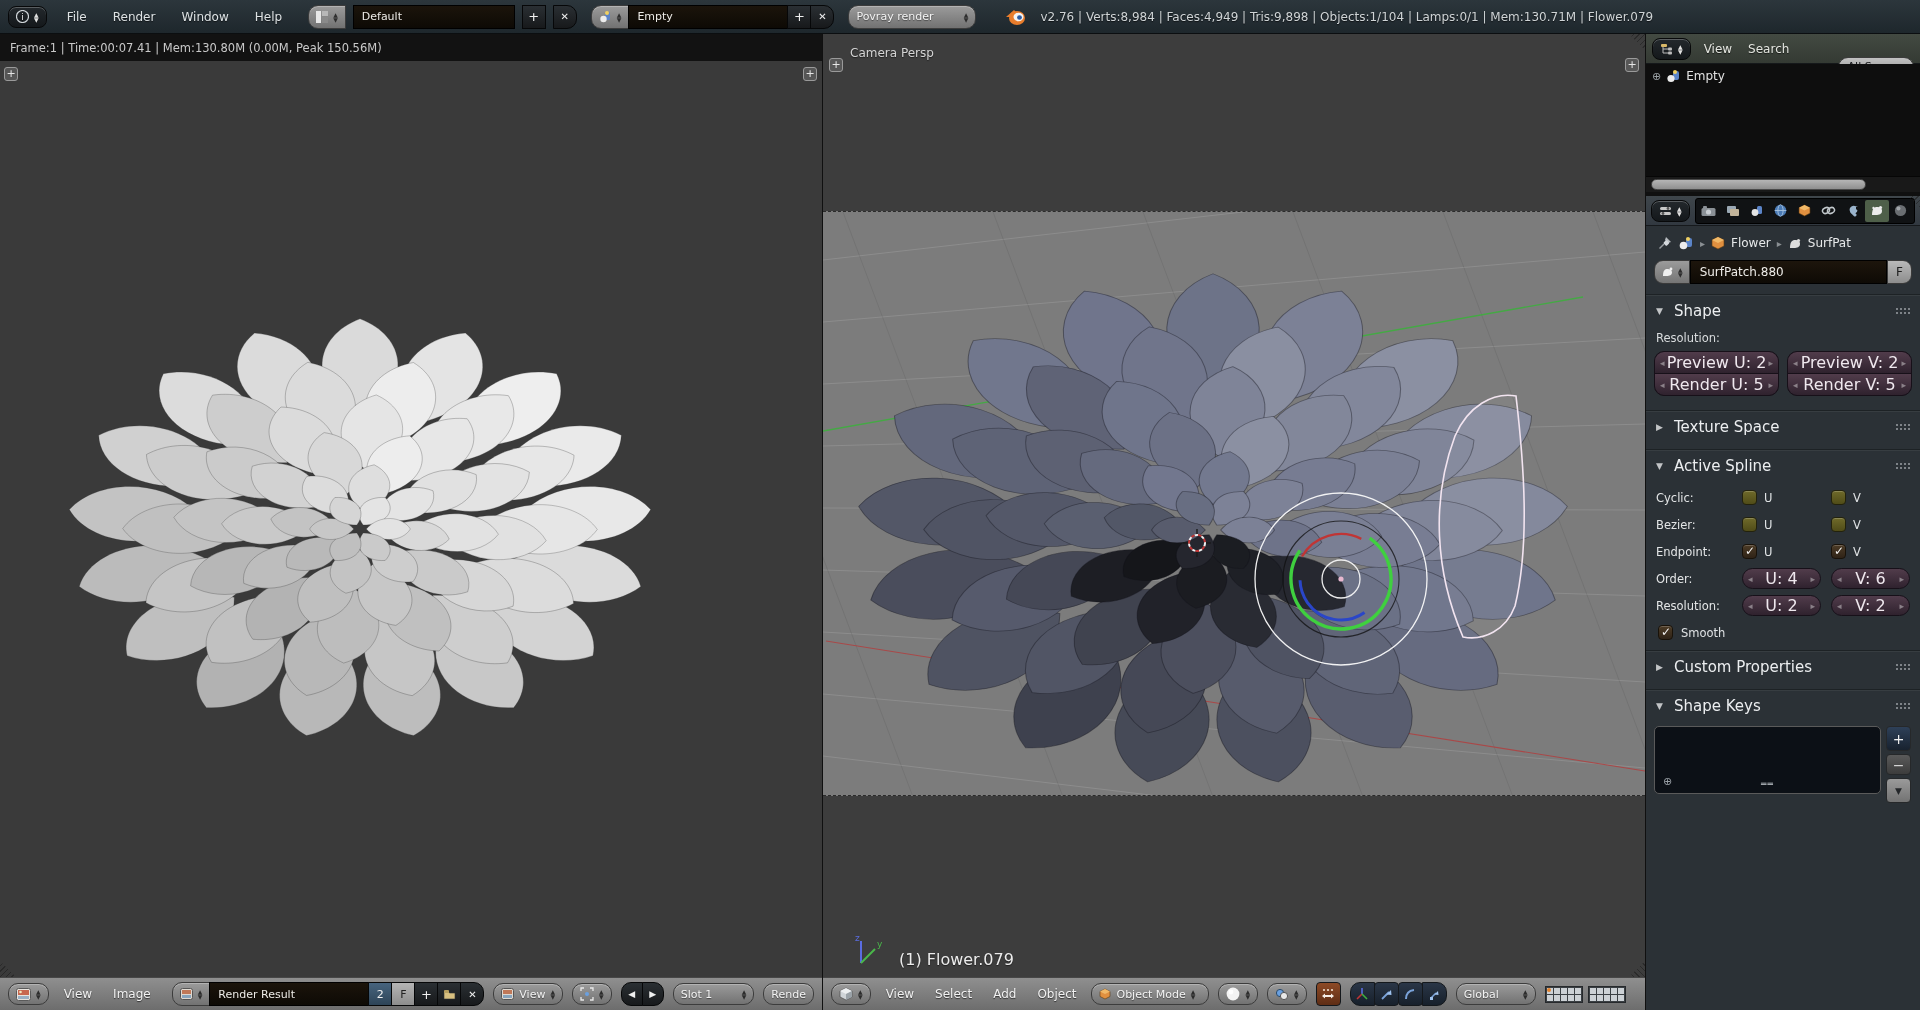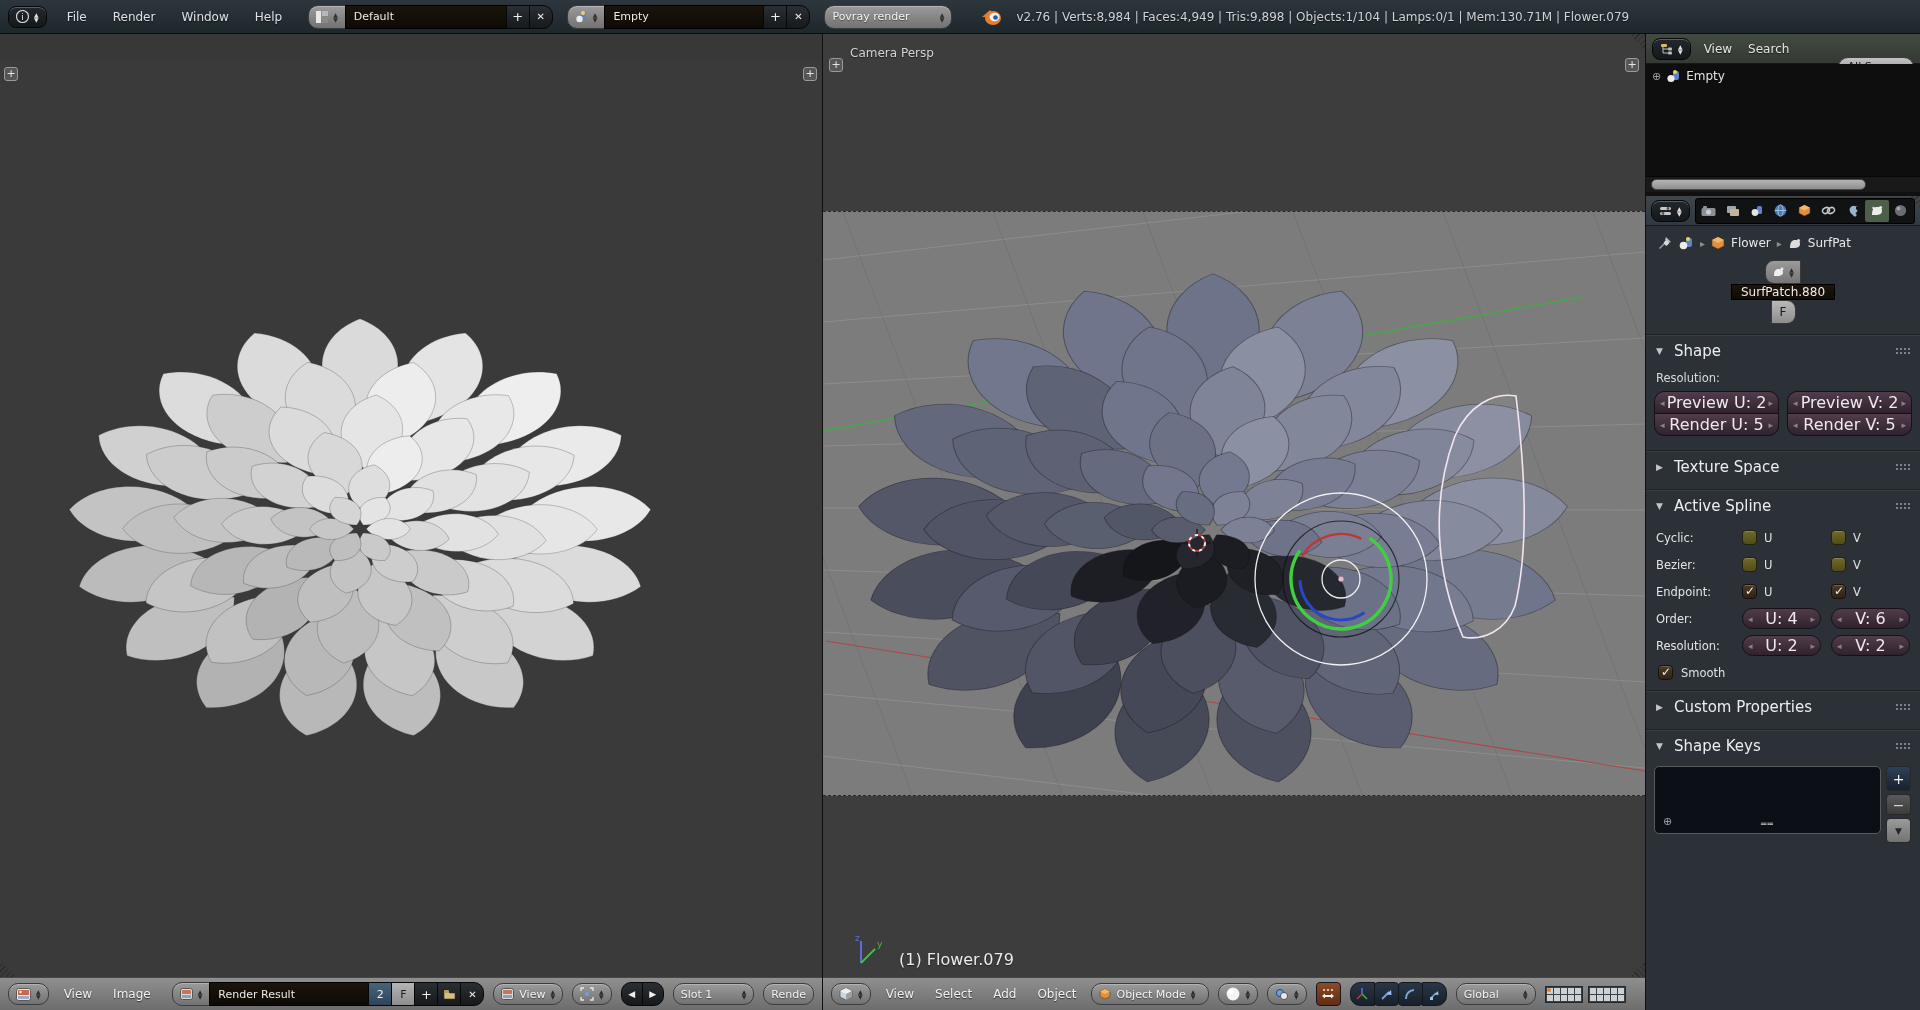--- a/index.html
+++ b/index.html
@@ -71,21 +71,21 @@
      background:linear-gradient(#b5b5b5,#8f8f8f); border:1px solid #4a4a4a; }
 
   #properties { position:absolute; left:0; top:162px; right:0; bottom:0; background:#2b3136; color:#e3e5e6; font-size:11.5px; overflow:hidden; }
   #props-header { height:30px; background:linear-gradient(#3f464b,#313840); display:flex; align-items:center; gap:5px; padding:0 5px; border-bottom:1px solid #16191c; }
   #tab-strip { display:flex; background:#101214; border:1px solid #000; border-radius:3px; padding:1px; }
   .ptab { width:24px; height:22px; display:flex; align-items:center; justify-content:center; }
   .ptab.active { background:#4e5f49; border-radius:2px; }
   .crumb-row { display:flex; align-items:center; gap:6px; padding:10px 10px 0 12px; }
   .crumb-sep { color:#8a8f93; font-size:10px; }
   .crumb-label { font-size:12px; color:#e6e8e9; }
-  .id-row { display:flex; align-items:center; margin:10px 8px 8px 8px;flex-direction:column; }
+  .id-row { display:flex; align-items:center; margin:10px 8px 8px 8px; }
   .browse-btn { background:linear-gradient(#9b9b9b,#757575); border:1px solid #3a3a3a; border-radius:9px 0 0 9px;
      height:24px; display:inline-flex; align-items:center; gap:4px; padding:0 6px; }
   #id-name { flex:1; height:24px; background:linear-gradient(#1d150c,#0e0a05); border:1px solid #000;
      color:#eeece8; font-size:12px; display:flex; align-items:center; padding:0 9px; }
   .fbtn { width:25px; height:24px; background:linear-gradient(#b9b9b9,#8d8d8d); border:1px solid #3a3a3a;
      border-radius:0 9px 9px 0; color:#1c1c1c; font-size:12px; display:flex; align-items:center; justify-content:center; }
 
   .psep { height:1px; background:#1d2225; box-shadow:0 1px 0 rgba(255,255,255,.06); margin:10px 0 0 0; }
   .panel-hdr { display:flex; align-items:center; gap:7px; height:24px; padding:0 10px; margin-top:4px; }
   .caret { font-size:9px; color:#c2c4c6; width:11px; }
@@ -147,21 +147,21 @@
             <text x="6.5" y="10" text-anchor="middle" font-size="9" fill="#e8e8e8" font-family="DejaVu Sans, sans-serif">i</text>
           </svg>
       </span>
         <span class="dd"></span>
     </div>
     <span class="menu">File</span>
     <span class="menu">Render</span>
     <span class="menu">Window</span>
     <span class="menu">Help</span>
 
-    <div class="joined" style="margin-left:6px;">
+    <div class="joined" style="margin-left:6px;gap:8px;">
       <div class="btn-dd" style="height:24px;">
         <span class="mini-icon">
           <svg width="12" height="12">
               <rect x="0" y="0" width="5" height="12" fill="#e8e8e8"></rect>
               <rect x="6" y="0" width="6" height="5" fill="#b8b8b8"></rect>
               <rect x="6" y="6" width="6" height="6" fill="#8a8a8a"></rect>
             </svg>
         </span>
           <span class="dd" style="color:#2e2e2e;text-shadow:none;"></span>
       </div>
@@ -208,20 +208,21 @@
         <path d="M2 9 L10 2 L13 5 L7 9 Z" fill="#e87d2c"></path>
         <ellipse cx="13" cy="10" rx="8" ry="7" fill="#e87d2c"></ellipse>
         <ellipse cx="14.5" cy="9" rx="5" ry="4.2" fill="#f4f4f4"></ellipse>
         <ellipse cx="15.5" cy="9.5" rx="2.4" ry="2.2" fill="#2a5aa0"></ellipse>
       </svg>
     </span>
     <span class="stats">v2.76 | Verts:8,984 | Faces:4,949 | Tris:9,898 | Objects:1/104 | Lamps:0/1 | Mem:130.71M | Flower.079</span>
   </header>
 
   <section id="image-editor">
+    <div id="render-info">Frame:1 | Time:00:07.41 | Mem:130.80M (0.00M, Peak 150.56M)</div>
 
     <div id="image-area">
       <svg id="render-svg" width="823" height="916" viewBox="0 0 823 916">
         <g id="render-flower-anchor">
             <g transform="translate(360 468) scale(1.05 0.756)">
               <path d="M0 0 C -52 -38.4 -44.199999999999996 -104.96 0 -128 C 44.199999999999996 -104.96 52 -38.4 0 0 Z" fill="hsl(0 0% 85.3943999880708%)" stroke="rgba(45,45,45,0.35)" stroke-width="0.8" transform="rotate(0) translate(0 -150)"></path>
               <path d="M0 0 C -52 -38.4 -44.199999999999996 -104.96 0 -128 C 44.199999999999996 -104.96 52 -38.4 0 0 Z" fill="hsl(0 0% 89.2979315208172%)" stroke="rgba(45,45,45,0.35)" stroke-width="0.8" transform="rotate(21.176470588235293) translate(0 -150)"></path>
               <path d="M0 0 C -52 -38.4 -44.199999999999996 -104.96 0 -128 C 44.199999999999996 -104.96 52 -38.4 0 0 Z" fill="hsl(0 0% 93.15568985579836%)" stroke="rgba(45,45,45,0.35)" stroke-width="0.8" transform="rotate(42.35294117647059) translate(0 -150)"></path>
               <path d="M0 0 C -52 -38.4 -44.199999999999996 -104.96 0 -128 C 44.199999999999996 -104.96 52 -38.4 0 0 Z" fill="hsl(0 0% 91.83493626168699%)" stroke="rgba(45,45,45,0.35)" stroke-width="0.8" transform="rotate(63.529411764705884) translate(0 -150)"></path>
               <path d="M0 0 C -52 -38.4 -44.199999999999996 -104.96 0 -128 C 44.199999999999996 -104.96 52 -38.4 0 0 Z" fill="hsl(0 0% 91.1595507453437%)" stroke="rgba(45,45,45,0.35)" stroke-width="0.8" transform="rotate(84.70588235294117) translate(0 -150)"></path>

